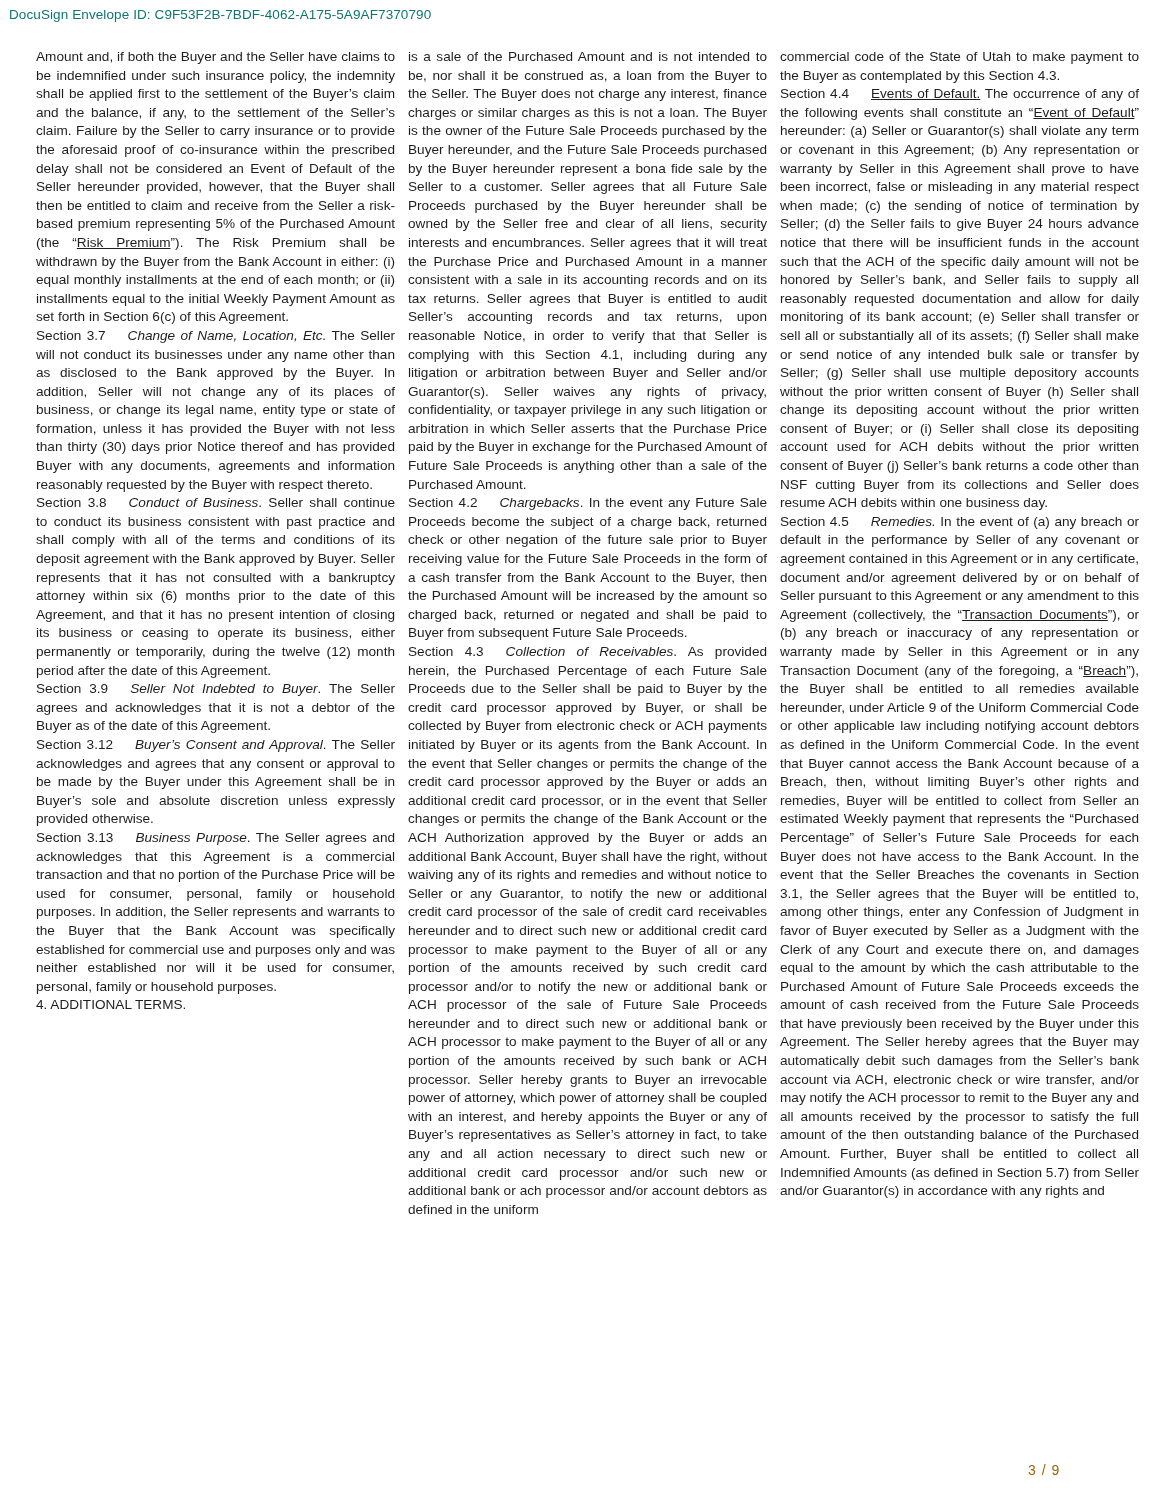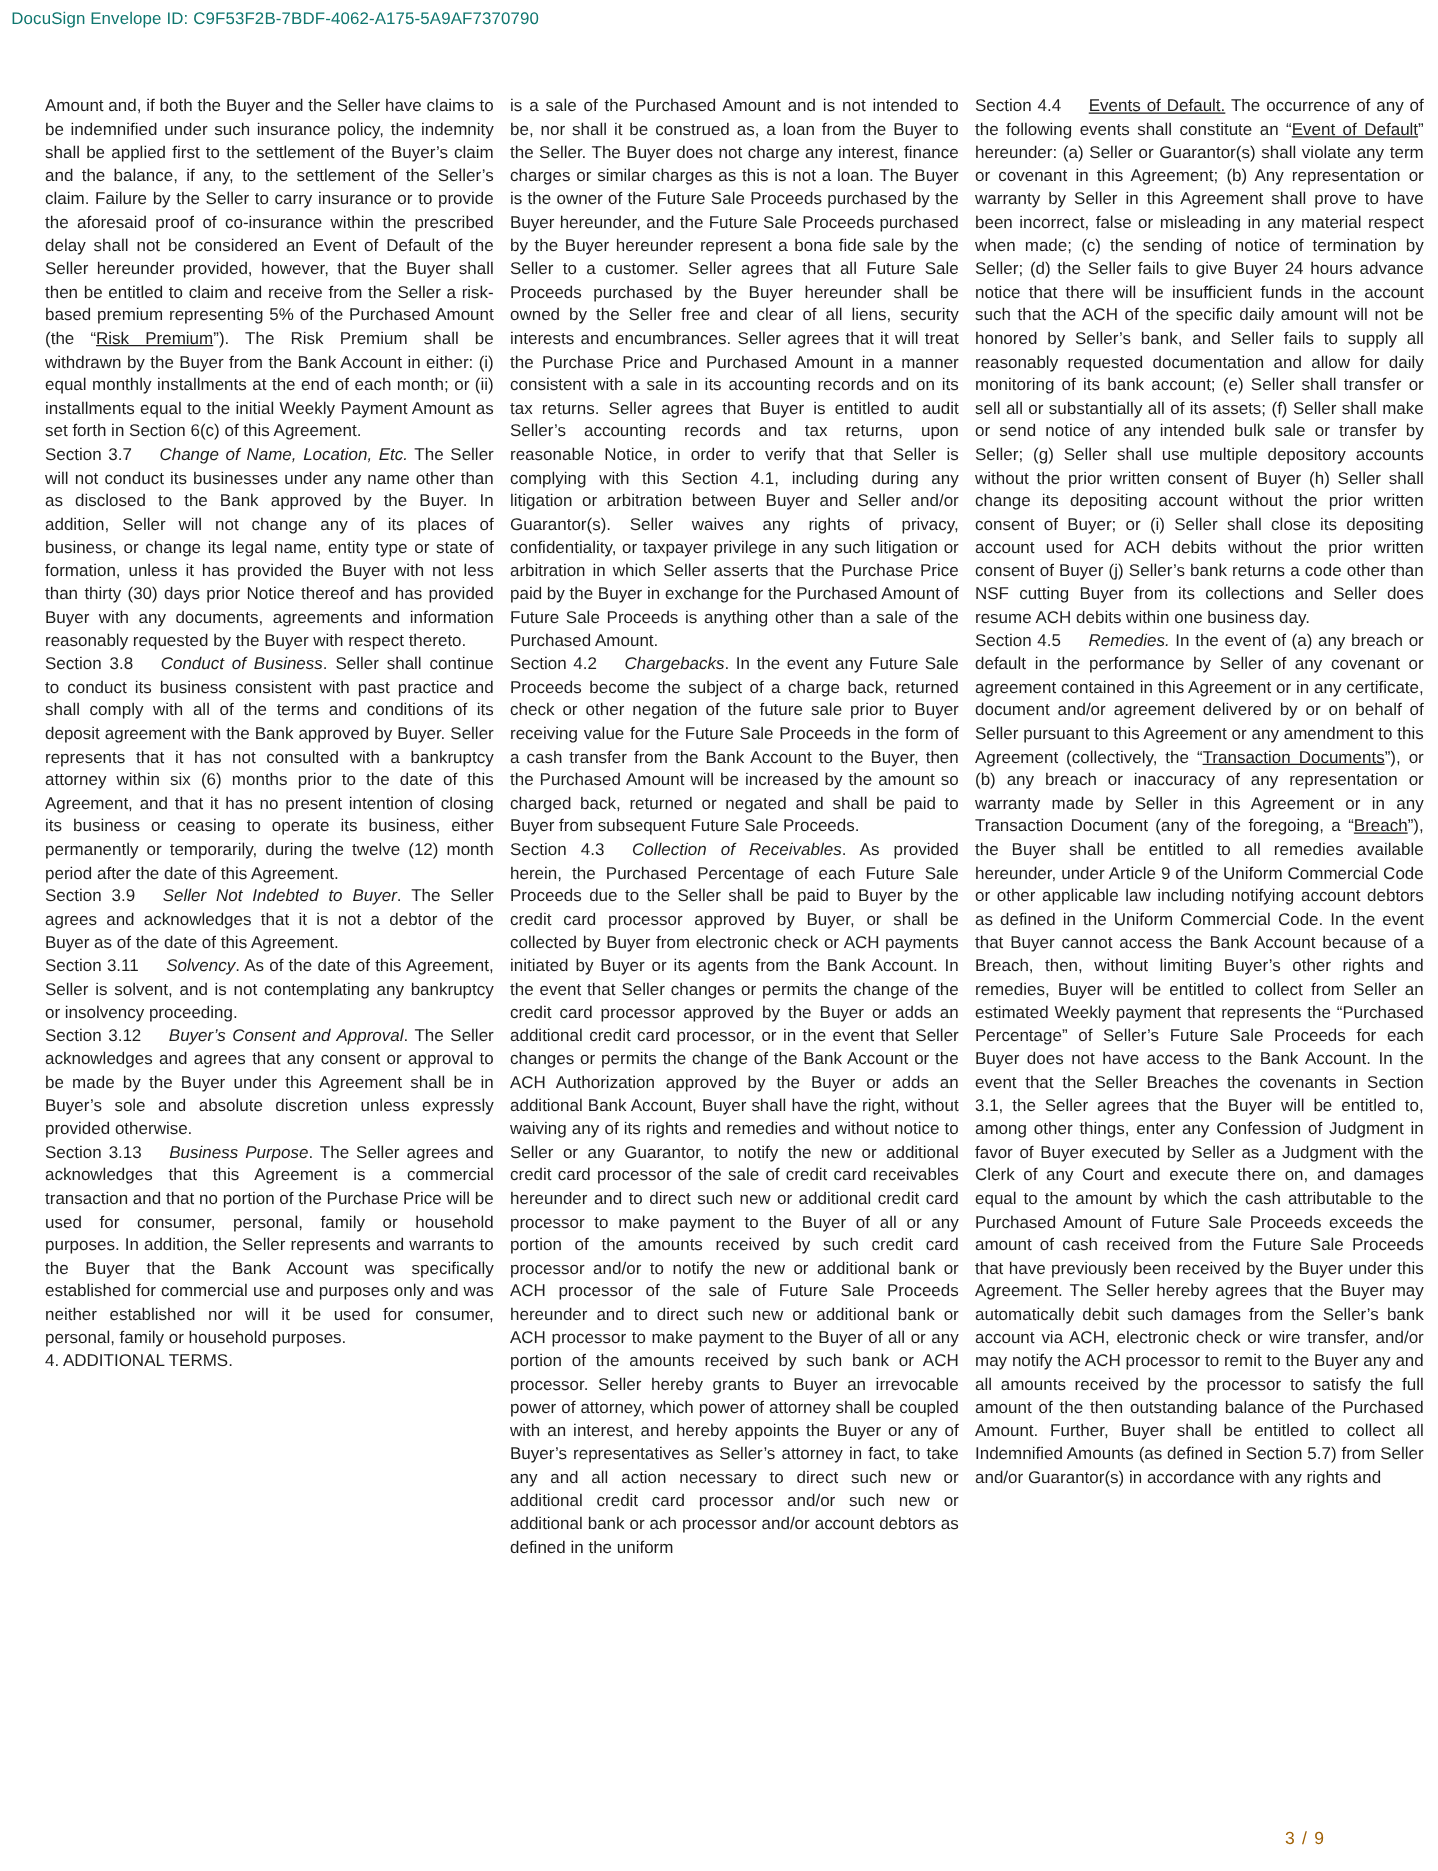--- a/index.html
+++ b/index.html
@@ -24,21 +24,20 @@
     letter-spacing: 0.1px;
     white-space: nowrap;
   }
   .doc-columns {
     position: absolute;
     top: 48px;
     left: 36px;
     width: 1102px;
     display: flex;
     gap: 13px;
-    margin-top: 28px;
   }
   .doc-column {
     width: 359px;
     flex: 0 0 359px;
     font-size: 13.6px;
     line-height: 18.6px;
     text-align: justify;
   }
   .para {
     margin: 0;
@@ -62,29 +61,29 @@
 <body>
 
 <div class="envelope-header">DocuSign Envelope ID: C9F53F2B-7BDF-4062-A175-5A9AF7370790</div>
 
 <div class="doc-columns">
   <div class="doc-column">
       <p class="para"><span class="seg-p">Amount and, if both the Buyer and the Seller have claims to be indemnified under such insurance policy, the indemnity shall be applied first to the settlement of the Buyer’s claim and the balance, if any, to the settlement of the Seller’s claim. Failure by the Seller to carry insurance or to provide the aforesaid proof of co-insurance within the prescribed delay shall not be considered an Event of Default of the Seller hereunder provided, however, that the Buyer shall then be entitled to claim and receive from the Seller a risk-based premium representing 5% of the Purchased Amount (the “</span><span class="seg-u">Risk Premium</span><span class="seg-p">”). The Risk Premium shall be withdrawn by the Buyer from the Bank Account in either: (i) equal monthly installments at the end of each month; or (ii) installments equal to the initial Weekly Payment Amount as set forth in Section 6(c) of this Agreement.</span></p>
       <p class="para"><span class="seg-p">Section 3.7</span><span class="tab"></span><span class="seg-iu">Change of Name, Location, Etc.</span><span class="seg-p"> The Seller will not conduct its businesses under any name other than as disclosed to the Bank approved by the Buyer.  In addition, Seller will not change any of its places of business, or change its legal name, entity type or state of formation, unless it has provided the Buyer with not less than thirty (30) days prior Notice thereof and has provided Buyer with any documents, agreements and information reasonably requested by the Buyer with respect thereto.</span></p>
       <p class="para"><span class="seg-p">Section 3.8</span><span class="tab"></span><span class="seg-iu">Conduct of Business</span><span class="seg-p">.  Seller shall continue to conduct its business consistent with past practice and shall comply with all of the terms and conditions of its deposit agreement with the Bank approved by Buyer.   Seller represents that it has not consulted with a bankruptcy attorney within six (6) months prior to the date of this Agreement, and that it has no present intention of closing its business or ceasing to operate its business, either permanently or temporarily, during the twelve (12) month period after the date of this Agreement.</span></p>
       <p class="para"><span class="seg-p">Section 3.9</span><span class="tab"></span><span class="seg-iu">Seller Not Indebted to Buyer</span><span class="seg-p">.  The Seller agrees and acknowledges that it is not a debtor of the Buyer as of the date of this Agreement.</span></p>
-      <p class="para"><span class="seg-p">Section 3.11</span><span class="tab"></span><span class="seg-iu">Solvency</span><span class="seg-p">.  As of the date of this Agreement, Seller is solvent, and is not contemplating any bankruptcy or insolvency proceeding.</span></p>
       <p class="para"><span class="seg-p">Section 3.12</span><span class="tab"></span><span class="seg-iu">Buyer’s Consent and Approval</span><span class="seg-p">.  The Seller acknowledges and agrees that any consent or approval to be made by the Buyer under this Agreement shall be in Buyer’s sole and absolute discretion unless expressly provided otherwise.</span></p>
       <p class="para"><span class="seg-p">Section 3.13</span><span class="tab"></span><span class="seg-iu">Business Purpose</span><span class="seg-p">.  The Seller agrees and acknowledges that this Agreement is a commercial transaction and that no portion of the Purchase Price will be used for consumer, personal, family or household purposes. In addition, the Seller represents and warrants to the Buyer that the Bank Account was specifically established for commercial use and purposes only and was neither established nor will it be used for consumer, personal, family or household purposes.</span></p>
       <p class="para"><span class="seg-b">4. ADDITIONAL TERMS.</span></p>
     </div>
   <div class="doc-column">
       <p class="para"><span class="seg-p">is a sale of the Purchased Amount and is not intended to be, nor shall it be construed as, a loan from the Buyer to the Seller. The Buyer does not charge any interest, finance charges or similar charges as this is not a loan. The Buyer is the owner of the Future Sale Proceeds purchased by the Buyer hereunder, and the Future Sale Proceeds purchased by the Buyer hereunder represent a bona fide sale by the Seller to a customer.  Seller agrees that all Future Sale Proceeds purchased by the Buyer hereunder shall be owned by the Seller free and clear of all liens, security interests and encumbrances.  Seller agrees that it will treat the Purchase Price and Purchased Amount in a manner consistent with a sale in its accounting records and on its tax returns.   Seller agrees that Buyer is entitled to audit Seller’s accounting records and tax returns, upon reasonable Notice, in order to verify that that Seller is complying with this Section 4.1, including during any litigation or arbitration between Buyer and Seller and/or Guarantor(s). Seller waives any rights of privacy, confidentiality, or taxpayer privilege in any such litigation or arbitration in which Seller asserts that the Purchase Price paid by the Buyer in exchange for the Purchased Amount of Future Sale Proceeds is anything other than a sale of the Purchased Amount.</span></p>
       <p class="para"><span class="seg-p">Section 4.2</span><span class="tab"></span><span class="seg-iu">Chargebacks</span><span class="seg-p">.  In the event any Future Sale Proceeds become the subject of a charge back, returned check or other negation of the future sale prior to Buyer receiving value for the Future Sale Proceeds in the form of a cash transfer from the Bank Account to the Buyer, then the Purchased Amount will be increased by the amount so charged back, returned or negated and shall be paid to Buyer from subsequent Future Sale Proceeds.</span></p>
       <p class="para"><span class="seg-p">Section 4.3</span><span class="tab"></span><span class="seg-iu">Collection of Receivables</span><span class="seg-p">.   As provided herein, the Purchased Percentage of each Future Sale Proceeds due to the Seller shall be paid to Buyer by the credit card processor approved by Buyer, or shall be collected by Buyer from electronic check or ACH payments initiated by Buyer or its agents from the Bank Account.  In the event that Seller changes or permits the change of the credit card processor approved by the Buyer or adds an additional credit card processor, or in the event that Seller changes or permits the change of the Bank Account or the ACH Authorization approved by the Buyer or adds an additional Bank Account, Buyer shall have the right, without waiving any of its rights and remedies and without notice to Seller or any Guarantor, to notify the new or additional credit card processor of the sale of credit card receivables hereunder and to direct such new or additional credit card processor to make payment to the Buyer of all  or any portion of the amounts received by such credit card processor and/or to notify the new or additional bank or ACH processor of the sale of Future Sale Proceeds hereunder and to direct such new or additional bank or ACH processor to make payment to the Buyer of all or any portion of the amounts received by such bank or ACH processor. Seller hereby grants to Buyer an irrevocable power of attorney, which power of attorney shall be coupled with an interest, and hereby appoints the Buyer or any of Buyer’s representatives as Seller’s attorney in fact, to take any and all action necessary to direct such new or additional credit card processor and/or such new or additional bank or ach processor and/or account debtors as defined in the uniform</span></p>
     </div>
   <div class="doc-column">
+      <p class="para"><span class="seg-p">commercial code of the State of Utah to make payment to the Buyer as contemplated by this Section 4.3.</span></p>
       <p class="para"><span class="seg-p">Section 4.4</span><span class="tab"></span><span class="seg-u">Events of Default.</span><span class="seg-p">  The occurrence of any of the  following events  shall constitute an “</span><span class="seg-u">Event of Default</span><span class="seg-p">” hereunder:  (a) Seller or Guarantor(s) shall violate any term or covenant in this Agreement;  (b) Any representation or warranty by Seller in this Agreement shall prove to have been  incorrect, false or misleading in any material respect  when made; (c) the sending of notice of termination by Seller;  (d) the Seller fails to give Buyer 24 hours advance notice that there will be insufficient funds in the account such that the ACH of the specific daily amount will not be honored by Seller’s bank, and Seller fails to supply all reasonably requested documentation and allow for daily monitoring of its bank account; (e) Seller shall transfer or sell all or substantially all of its assets; (f) Seller shall make or send notice of any intended bulk sale or transfer  by  Seller;  (g) Seller shall use multiple  depository accounts without the prior written  consent  of Buyer (h) Seller shall change its depositing account without the prior written consent  of Buyer; or (i) Seller shall close its depositing account used for ACH debits without the prior written consent of Buyer (j) Seller’s bank returns a code other than NSF cutting Buyer from its collections and Seller does resume ACH debits within one business day.</span></p>
       <p class="para"><span class="seg-p">Section 4.5</span><span class="tab"></span><span class="seg-iu">Remedies.</span><span class="seg-p">  In the event of (a) any breach or default in the performance by Seller of any covenant or agreement contained in this Agreement or in any certificate, document and/or agreement delivered by or on behalf of Seller pursuant to this Agreement or any amendment to this Agreement (collectively, the “</span><span class="seg-u">Transaction Documents</span><span class="seg-p">”), or (b) any breach or inaccuracy of any representation or warranty made by Seller in this Agreement or in any Transaction Document (any of the foregoing, a “</span><span class="seg-u">Breach</span><span class="seg-p">”), the Buyer shall be entitled to all remedies available hereunder, under Article 9 of the Uniform Commercial Code or other applicable law including notifying account debtors as defined in the Uniform Commercial Code.  In the event that Buyer cannot access the Bank Account because of a Breach, then, without limiting Buyer’s other rights and remedies, Buyer will be entitled to collect from Seller an estimated Weekly payment that represents the “Purchased Percentage” of Seller’s Future Sale Proceeds for each   Buyer does not have access to the Bank Account.  In the event that the Seller Breaches the covenants in Section 3.1, the Seller agrees that the Buyer will be entitled to, among other things, enter any Confession of Judgment in favor of Buyer executed by Seller as a Judgment with the Clerk of any Court and execute there on, and damages equal to the amount by which the cash attributable to the Purchased Amount of Future Sale Proceeds exceeds the amount of cash received from the Future Sale Proceeds that have previously been received by the Buyer under this Agreement.   The Seller hereby agrees that the Buyer may automatically debit such damages from the Seller’s bank account via ACH, electronic check or wire transfer, and/or may notify the ACH processor to remit to the Buyer any and all amounts received by the processor to satisfy the full amount of the then outstanding balance of the Purchased Amount.   Further, Buyer shall be entitled to collect all Indemnified Amounts (as defined in Section 5.7) from Seller and/or Guarantor(s) in accordance with any rights and</span></p>
     </div>
 </div>
 
 <div class="page-footer">3 / 9</div>
 
 </body></html>

